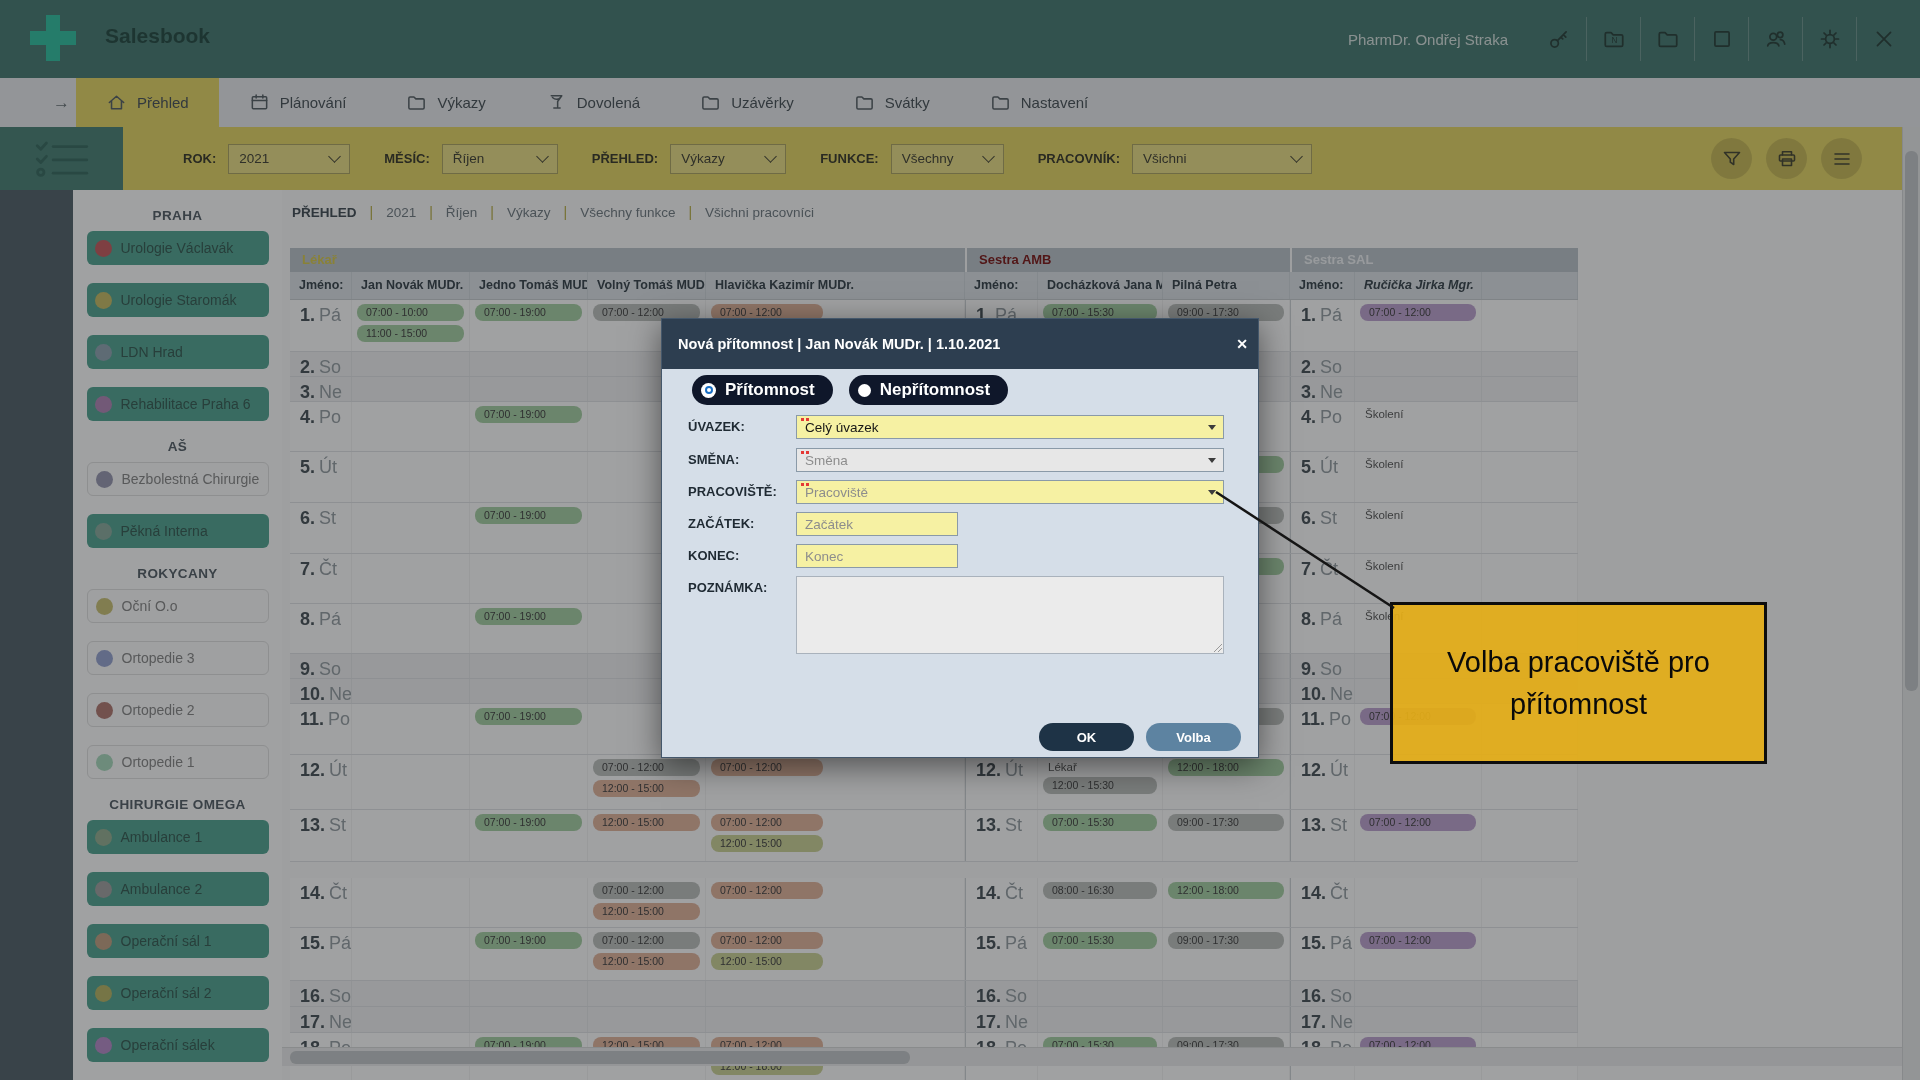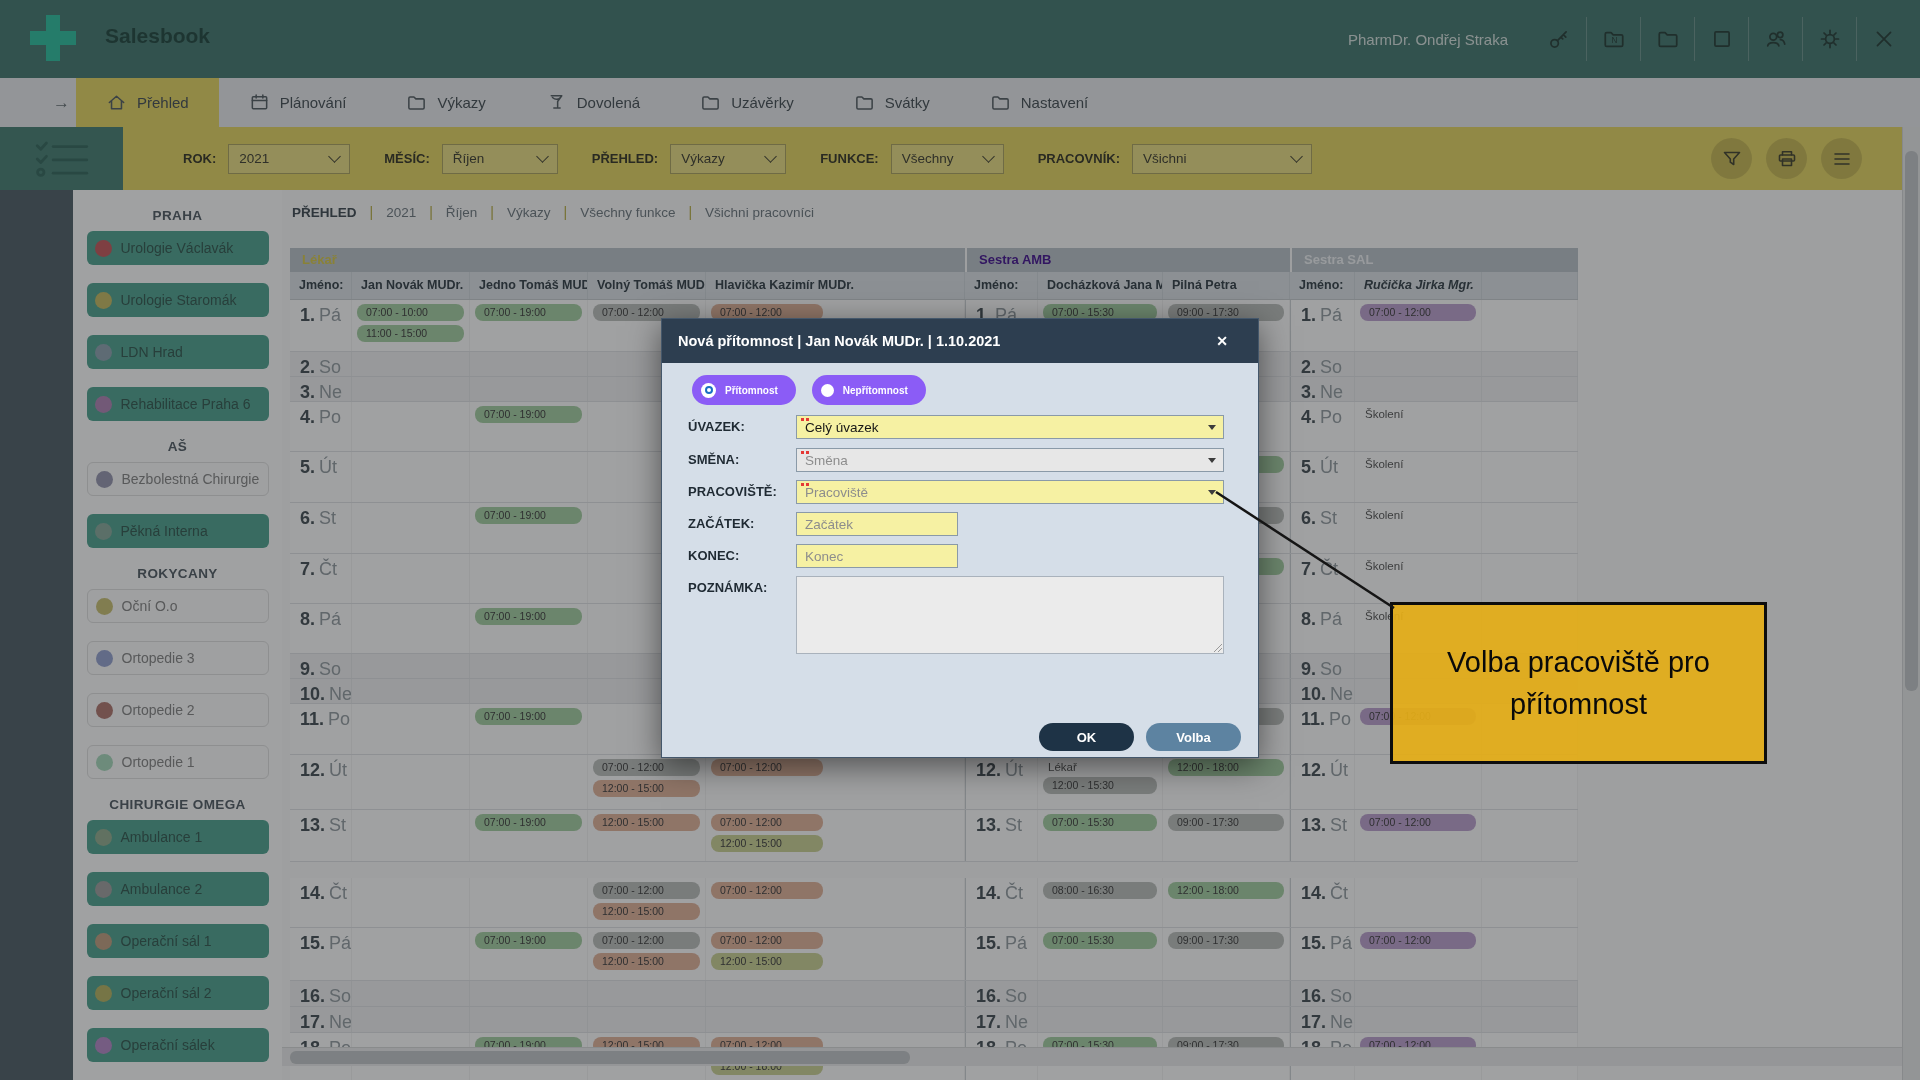--- a/index.html
+++ b/index.html
@@ -73,25 +73,25 @@
   .vscroll{position:absolute;right:0;top:127px;width:18px;height:953px;background:#e9eaeb;border-left:1px solid #d5d7d8;z-index:5;}
   .vthumb{position:absolute;left:2px;top:24px;width:13px;height:540px;background:#c6c9cb;border-radius:6px;cursor:pointer;}
   .hscroll{position:absolute;left:282px;top:1047px;width:1620px;height:19px;background:#ececed;border-top:1px solid #d8dada;z-index:5;}
   .hthumb{position:absolute;left:8px;top:3px;width:620px;height:13px;background:#c6c9cb;border-radius:6px;cursor:pointer;}
 
   
   .overlay{position:absolute;inset:0;background:rgba(8,10,12,0.38);z-index:40;}
 
   
   .modal{position:absolute;left:661px;top:318px;width:598px;height:440px;background:#d5dee8;z-index:50;box-shadow:0 8px 30px rgba(0,0,0,0.5);border:1px solid #44576b;}
-  .m-head{position:absolute;left:0;top:0;width:100%;height:44px;background:#2d3e50;display:flex;align-items:center;justify-content:space-between;padding:0 30px 0 16px;}
+  .m-head{position:absolute;left:0;top:0;width:100%;height:50px;background:#2d3e50;display:flex;align-items:center;justify-content:space-between;padding:0 10px 0 16px;}
   .m-title{color:#fff;font-size:14.5px;font-weight:bold;}
   .m-close{color:#fff;font-size:14px;font-weight:bold;cursor:pointer;}
   .m-radios{position:absolute;left:30px;top:56px;display:flex;gap:16px;}
-  .rpill{height:30px;border-radius:16px;background:#8b5cf6;color:#fff;font-size:10px;font-weight:bold;display:flex;align-items:center;gap:9px;padding:0 18px 0 9px;cursor:pointer;}
+  .rpill{height:30px;border-radius:16px;background:#0f172a;color:#fff;font-size:17px;font-weight:bold;display:flex;align-items:center;gap:9px;padding:0 18px 0 9px;cursor:pointer;}
   .ric{width:15px;height:15px;border-radius:50%;background:#fff;display:flex;align-items:center;justify-content:center;}
   .ric.sel span{width:8px;height:8px;border:2.4px solid #1a6fc4;border-radius:50%;}
   .ric.dot{width:13px;height:13px;}
   .frow{position:absolute;left:0;width:100%;}
   .flabel{position:absolute;left:26px;top:4px;font-size:13px;font-weight:bold;color:#1f2a33;}
   .fsel,.finput{position:absolute;left:134px;top:0;height:24px;border:1px solid #8a9aa8;display:flex;align-items:center;padding:0 22px 0 8px;font-size:13.5px;}
   .fsel{width:428px;cursor:pointer;}
   .finput{width:162px;}
   .yellow{background:#f6f1a3;}
   .grayfld{background:#e7e7e7;}
@@ -364,21 +364,21 @@
         <span class="bc-sep">|</span>
         <span>Výkazy</span>
         <span class="bc-sep">|</span>
         <span>Všechny funkce</span>
         <span class="bc-sep">|</span>
         <span>Všichni pracovníci</span>
       </div>
     <div class="tablewrap">
       <div class="bands" id="bands">
           <div class="band" style="width: 675px; color: rgb(217, 203, 82);">Lékař</div>
-          <div class="band" style="width: 325px; color: #4c1d95;">Sestra AMB</div>
+          <div class="band" style="width: 325px; color: #7f1d1d;">Sestra AMB</div>
           <div class="band" style="width: 288px; color: rgb(240, 243, 245);">Sestra SAL</div>
         </div>
       <div class="thead" id="thead">
           <div class="th" style="width: 62px;">Jméno:</div>
           <div class="th" style="width: 118px;">Jan Novák MUDr.</div>
           <div class="th" style="width: 118px;">Jedno Tomáš MUDr.</div>
           <div class="th" style="width: 118px;">Volný Tomáš MUDr.</div>
           <div class="th" style="width: 259px;">Hlavička Kazimír MUDr.</div>
           <div class="th gstart" style="width: 73px;">Jméno:</div>
           <div class="th" style="width: 125px;">Docházková Jana Mgr.</div>

